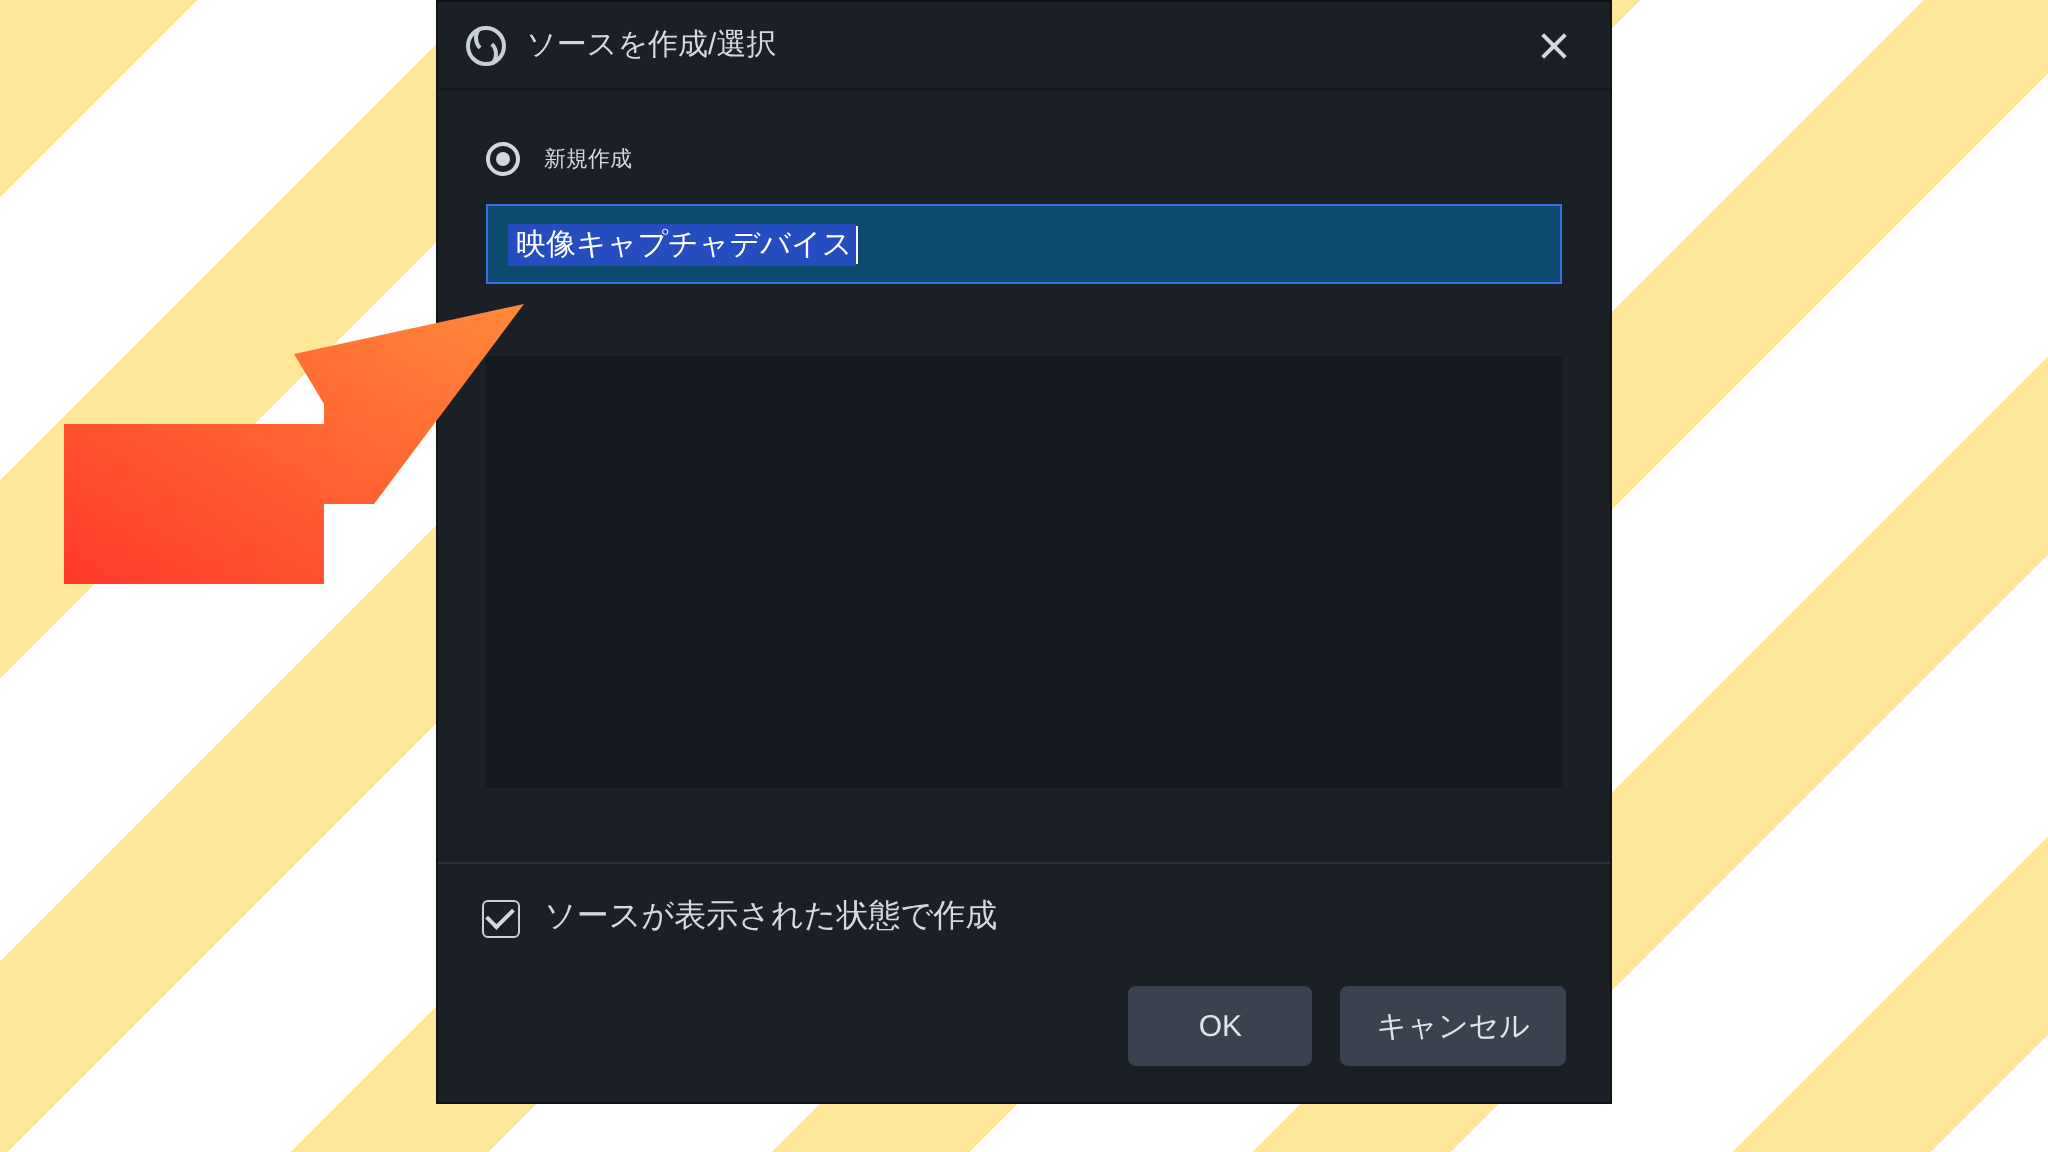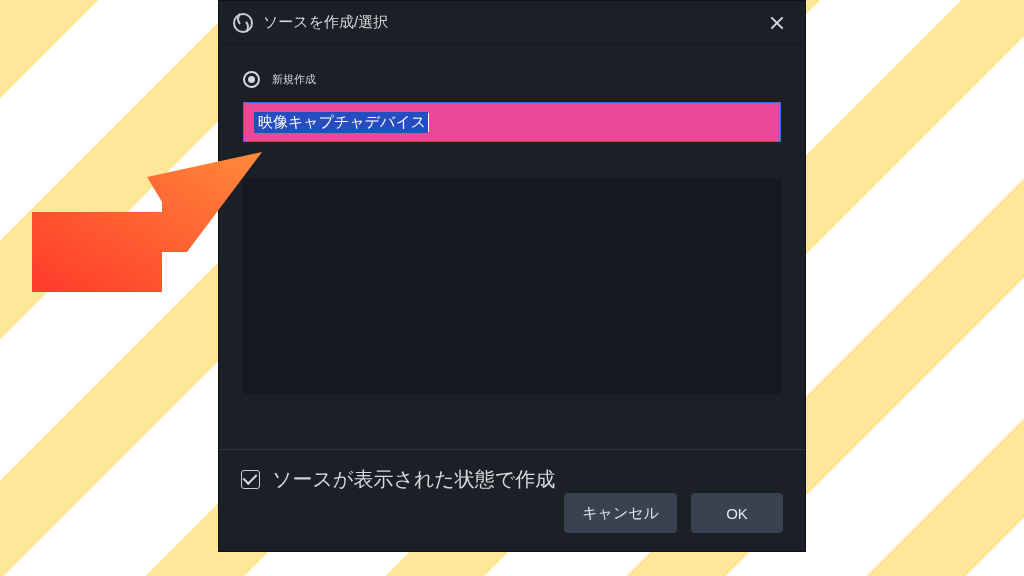--- a/index.html
+++ b/index.html
@@ -109,21 +109,21 @@
     }
     .radio.checked::after {
       content: "";
       position: absolute;
       inset: 3px;
       background: #d3d7dc;
       border-radius: 50%;
     }
     .text-input {
       border: 1px solid #3a6fe3;
-      background: #ec4899;
+      background: #0c4a6e;
       height: 40px;
       padding: 0 10px;
       display: flex;
       align-items: center;
       margin-bottom: 22px;
     }
     .input-sel {
       background: #264dbf;
       color: #ffffff;
       padding: 1px 2px 1px 4px;
@@ -143,23 +143,24 @@
       height: 216px;
       border-radius: 2px;
       margin-top: 14px;
     }
     .footer {
       border-top: 1px solid #2b323c;
       padding: 16px 22px 18px 22px;
     }
     .check-row {
       display: flex;
-      align-items: center;
+      align-items: flex-end;
       gap: 12px;
-      font-size: 20px;
+      font-size: 16px;
+      margin-bottom: 24px;
     }
     .checkbox {
       width: 19px; height: 19px;
       border: 1.5px solid #c9cfd6;
       border-radius: 3px;
       position: relative;
       flex-shrink: 0;
     }
     .checkbox.checked::after {
       content: "";
@@ -228,22 +229,22 @@
 
     <div class="existing-list"></div>
   </div>
 
   <div class="footer">
     <div class="check-row">
       <div class="checkbox checked"></div>
       <span>ソースが表示された状態で作成</span>
     </div>
     <div class="btn-row">
+      <div class="btn">OK</div>
       <div class="btn">キャンセル</div>
-      <div class="btn">OK</div>
     </div>
   </div>
 </div>
 
 <svg class="arrow" viewBox="0 0 230 180">
   <defs>
     <linearGradient id="arrG" x1="0%" y1="100%" x2="100%" y2="0%">
       <stop offset="0%" stop-color="#ff3a2a"></stop>
       <stop offset="100%" stop-color="#ff8a3a"></stop>
     </linearGradient>

